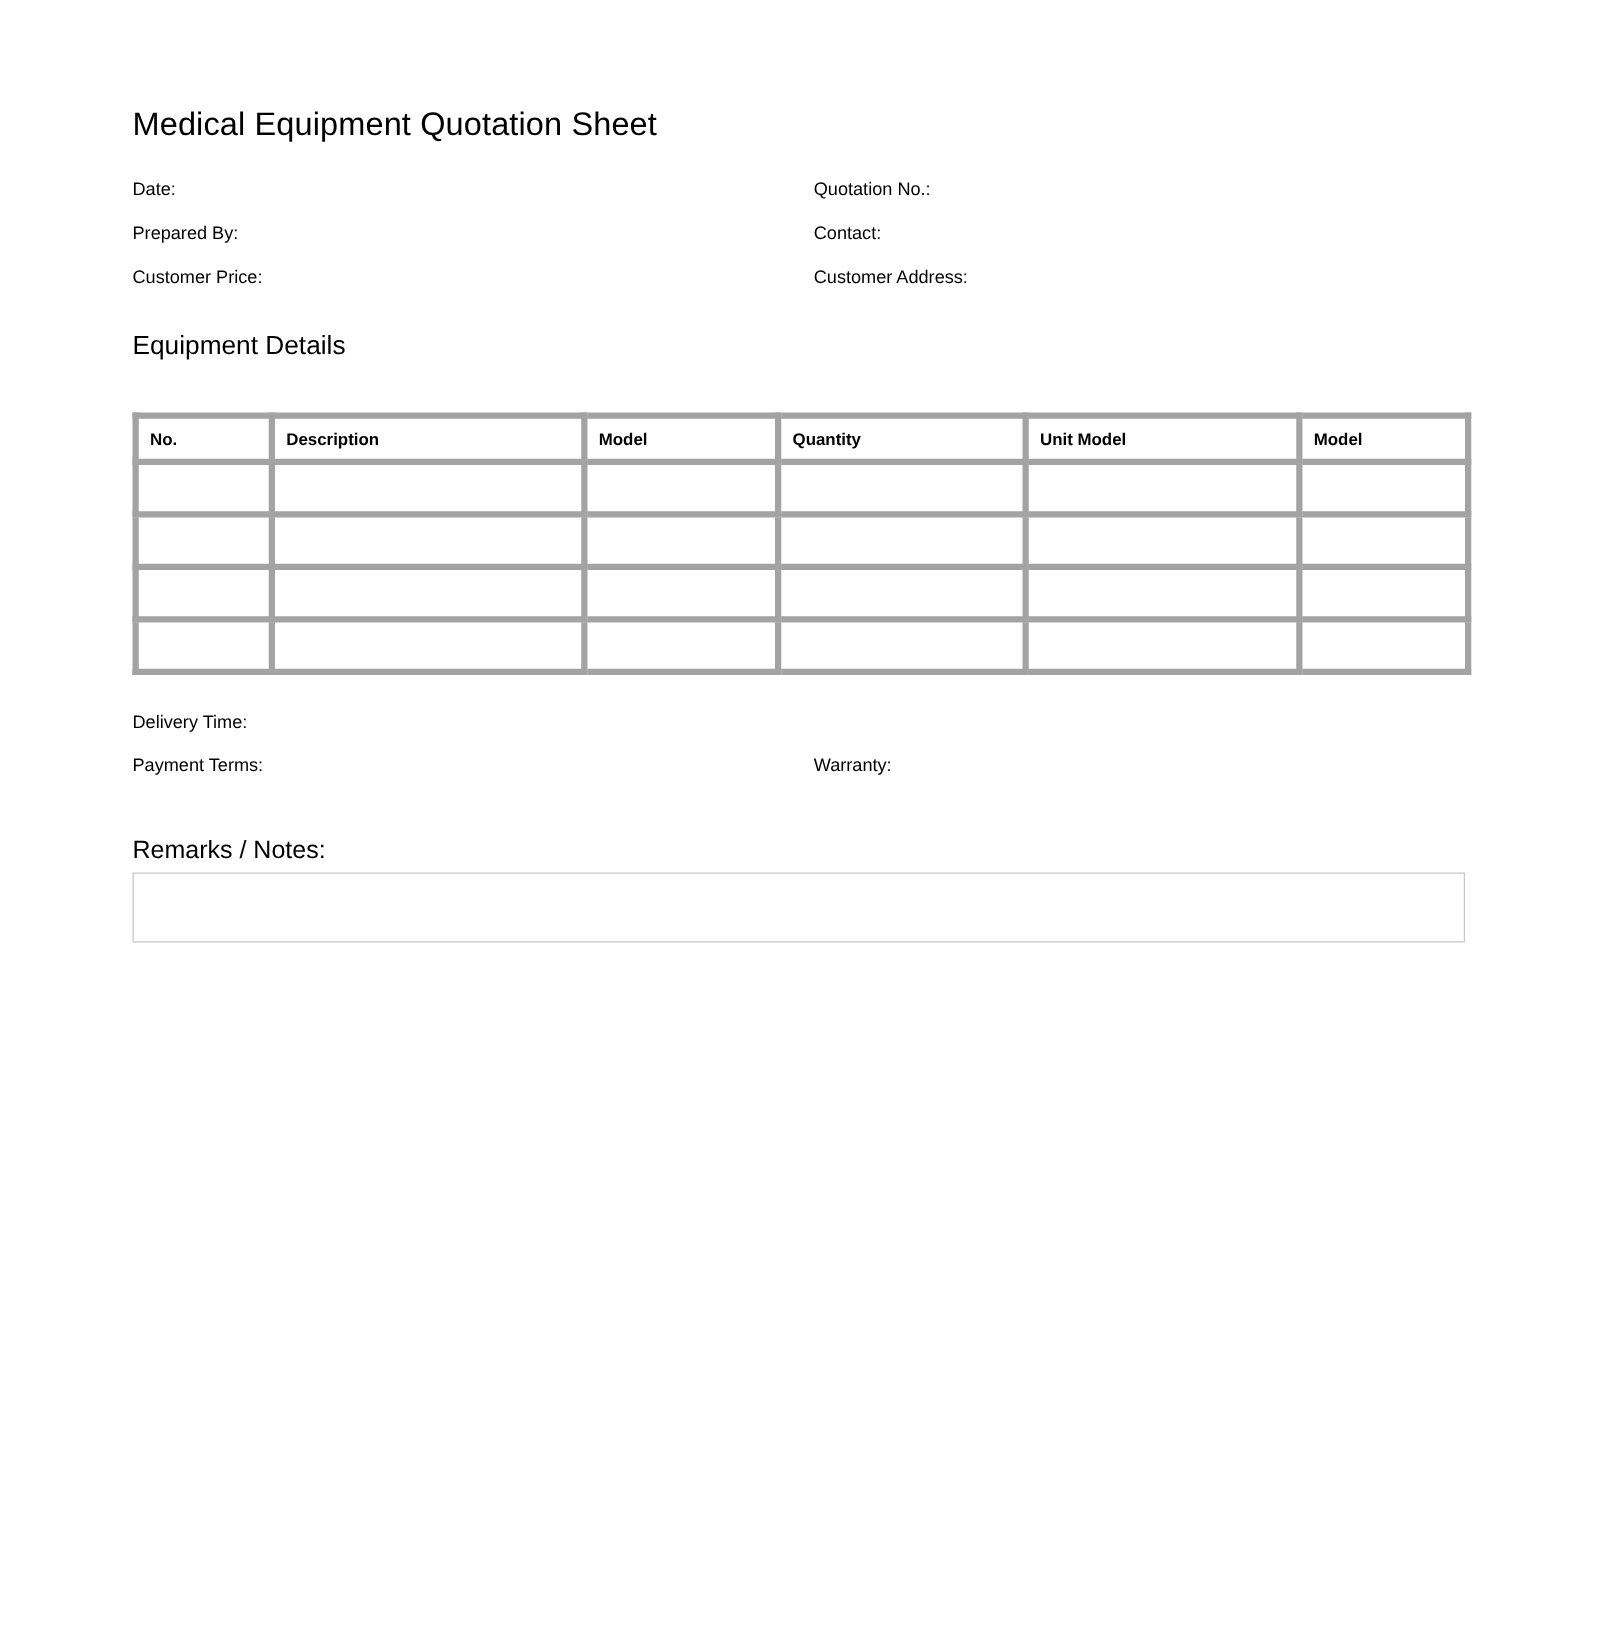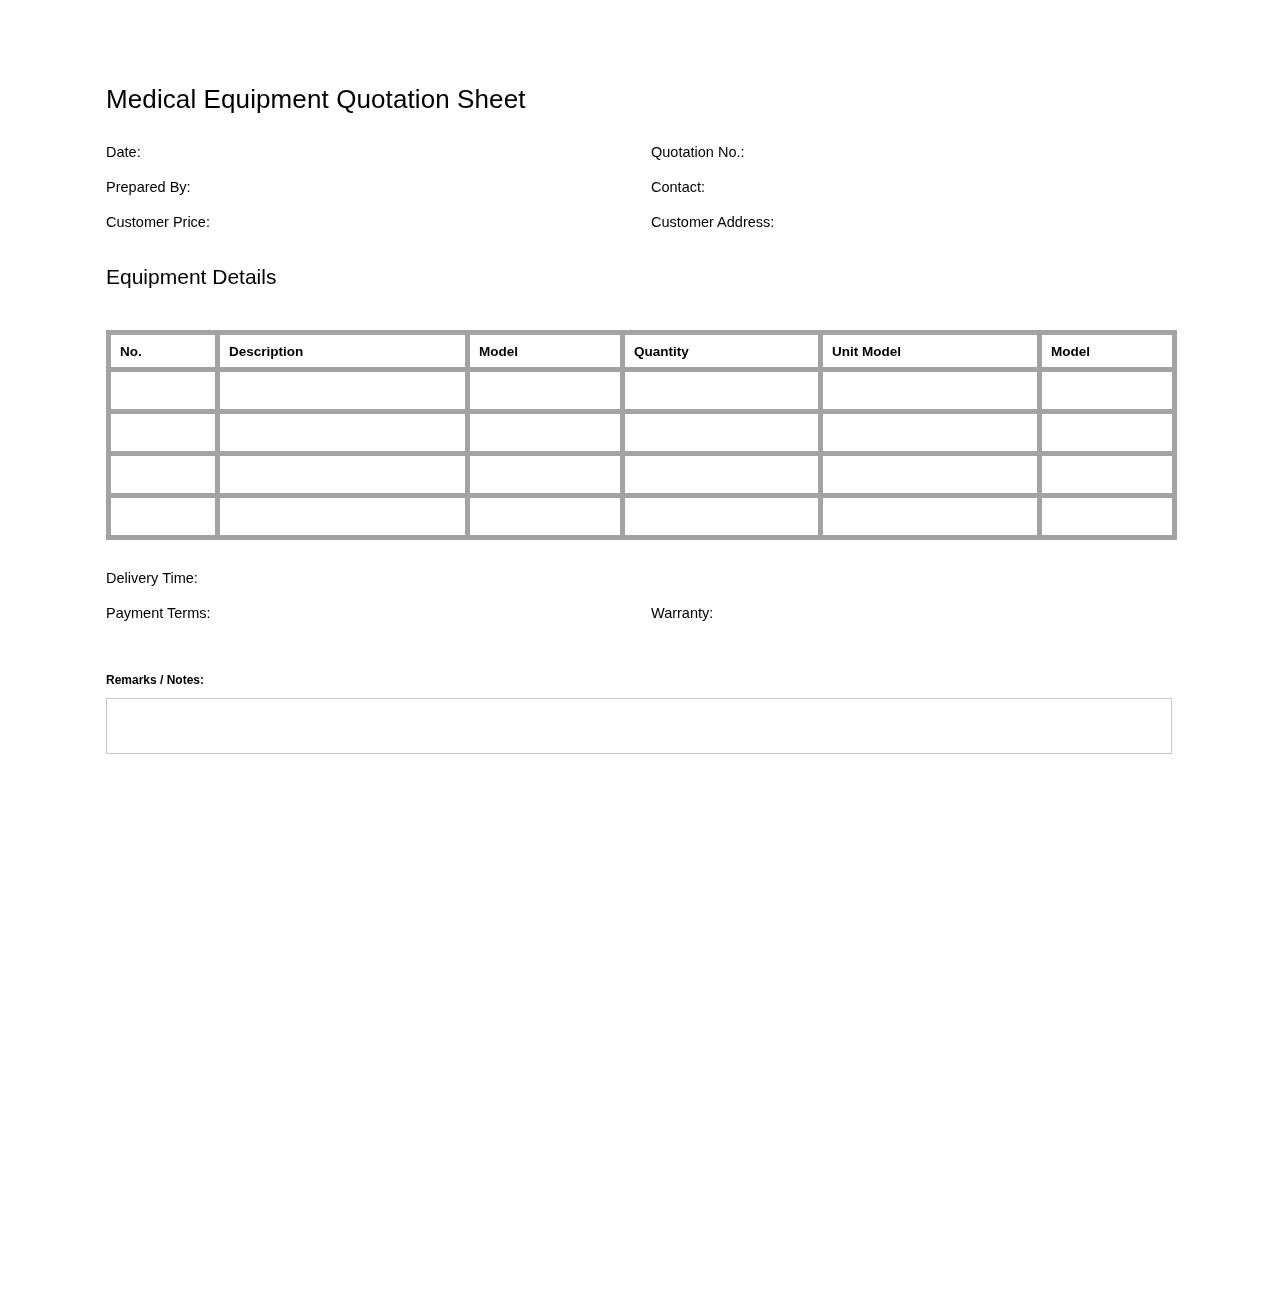--- a/index.html
+++ b/index.html
@@ -142,25 +142,24 @@
   }
 
   
   .remarks-wrap {
     position: absolute;
     left: 0;
     top: 670px;
     width: 1066px;
   }
   .remarks-label {
-    font-size: 12px;
+    font-size: 20px;
     line-height: 20px;
     margin: 0 0 8px 0;
     white-space: nowrap;
-    font-weight: bold;
   }
   .remarks-box {
     width: 1066px;
     height: 56px;
     box-sizing: border-box;
     border: 1px solid #c8c8c8;
     background: #ffffff;
   }
 </style>
 </head>

